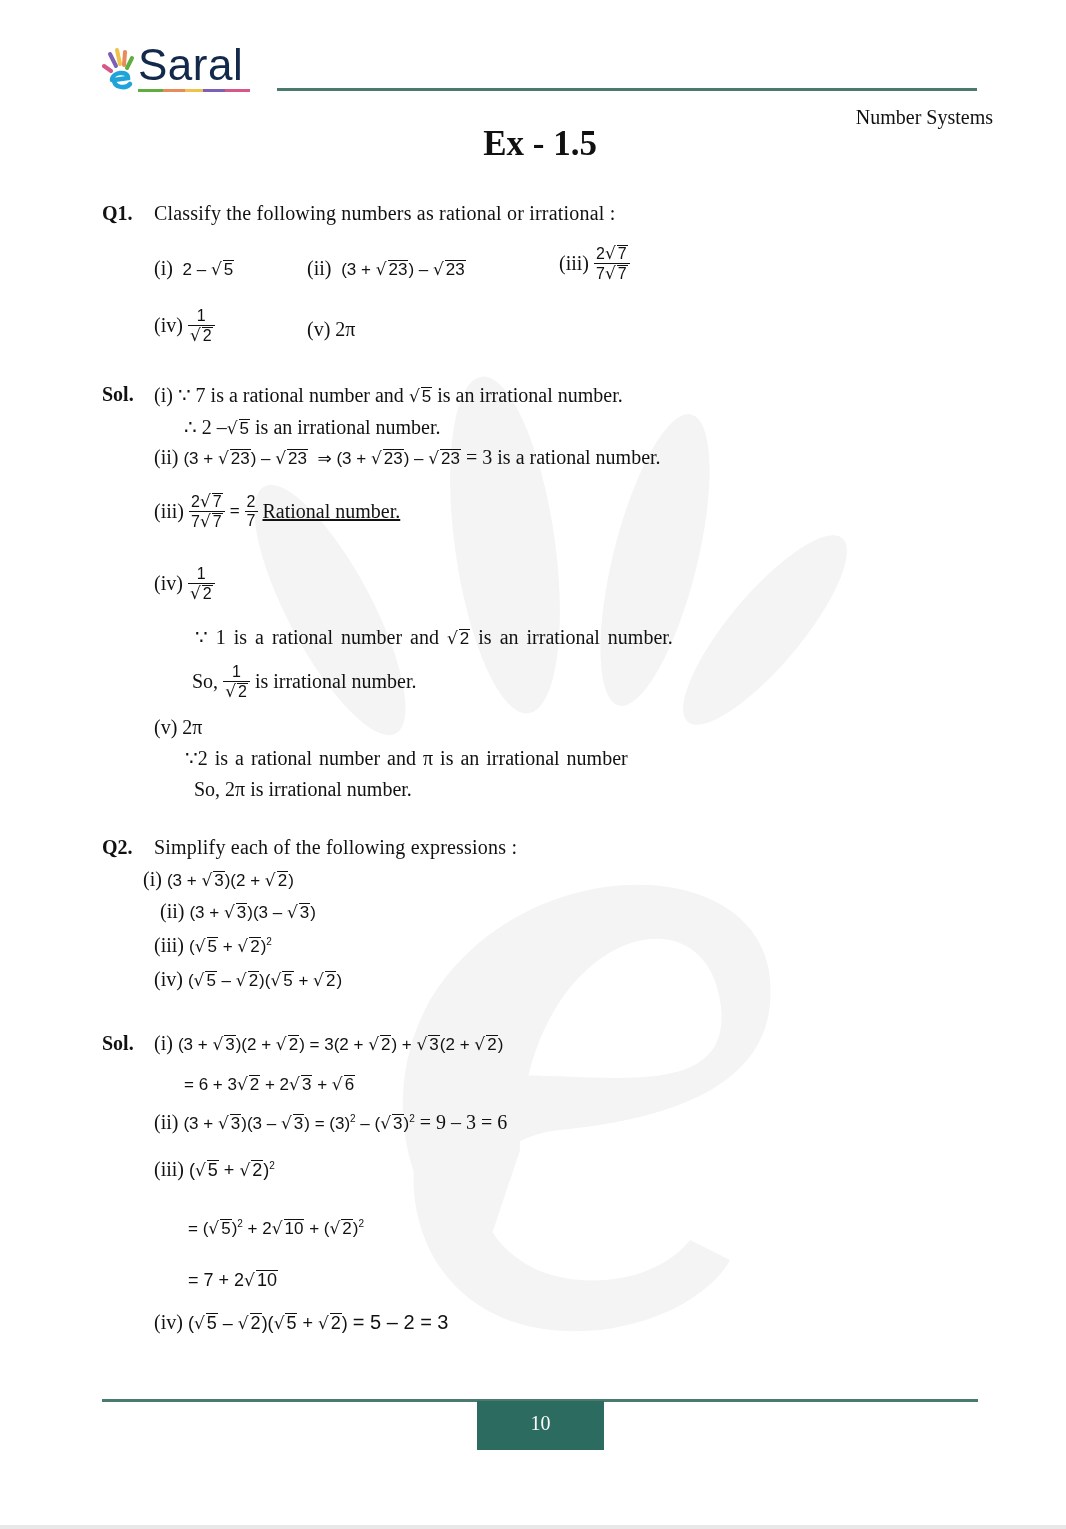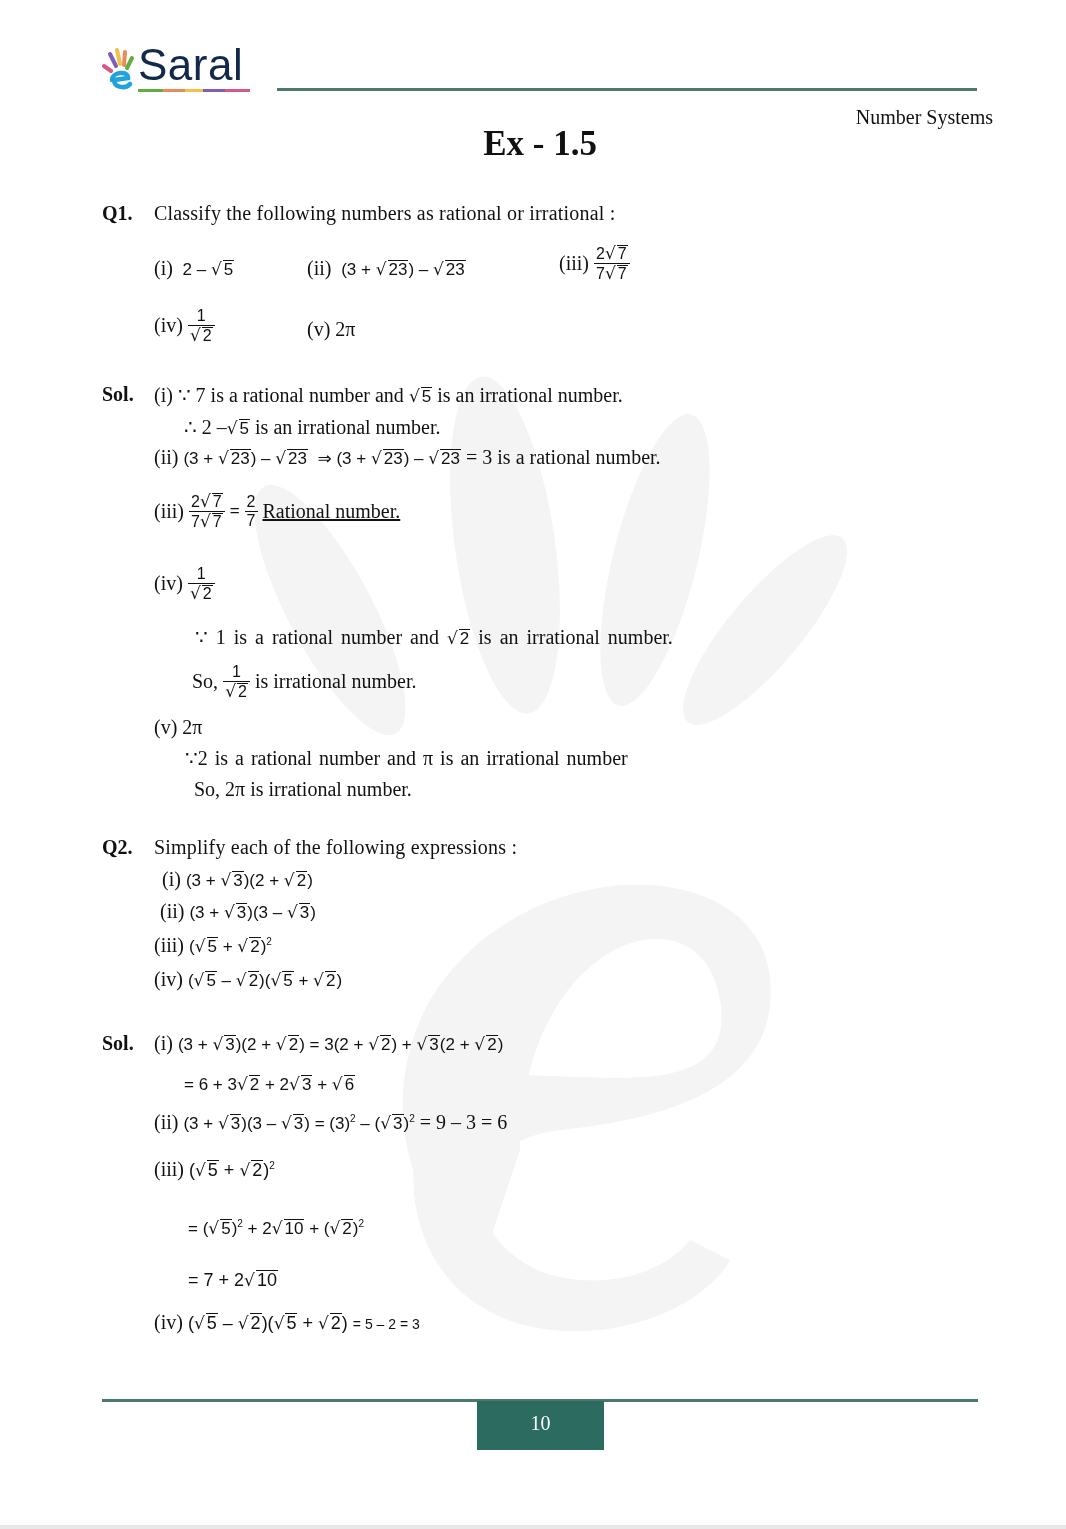--- a/index.html
+++ b/index.html
@@ -132,21 +132,21 @@
       <span class="den"><span class="rad">√</span><span class="sq">2</span></span>
     </span>
   <span style="vertical-align:middle;">is irrational number.</span>
 </div>
 <div class="abs t" style="left:154px;top:716px;">(v) 2π</div>
 <div class="abs t" style="left:185px;top:746px;word-spacing:2px;">∵2 is a rational number and π is an irrational number</div>
 <div class="abs t" style="left:174px;top:778px;margin-left:20px;">So, 2π is irrational number.</div>
 
 <div class="abs t b" style="left:102px;top:836px;">Q2.</div>
 <div class="abs t" style="left:154px;top:836px;letter-spacing:0.2px;">Simplify each of the following expressions :</div>
-<div class="abs t" style="left:162px;top:868px;text-align:center;">
+<div class="abs t" style="left:143px;top:868px;text-align:center;">
   <span>(i)</span>
   <span class="m">(3 + <span class="rad">√</span><span class="sq">3</span>)(2 + <span class="rad">√</span><span class="sq">2</span>)</span>
 </div>
 <div class="abs t" style="left:160px;top:900px;">
   <span>(ii)</span>
   <span class="m">(3 + <span class="rad">√</span><span class="sq">3</span>)(3 – <span class="rad">√</span><span class="sq">3</span>)</span>
 </div>
 <div class="abs t" style="left:154px;top:934px;">
   <span>(iii)</span>
   <span class="m">(<span class="rad">√</span><span class="sq">5</span> + <span class="rad">√</span><span class="sq">2</span>)<sup>2</sup></span>
@@ -175,18 +175,18 @@
 </div>
 <div class="abs t" style="left:188px;top:1216px;">
   <span class="m">= (<span class="rad">√</span><span class="sq">5</span>)<sup>2</sup> + 2<span class="rad">√</span><span class="sq">10</span> + (<span class="rad">√</span><span class="sq">2</span>)<sup>2</sup></span>
 </div>
 <div class="abs t" style="left:188px;top:1268px;">
   <span class="m" style="font-size:18px;">= 7 + 2<span class="rad">√</span><span class="sq">10</span></span>
 </div>
 <div class="abs t" style="left:154px;top:1311px;">
   <span>(iv)</span>
   <span class="m" style="font-size:18px;">(<span class="rad">√</span><span class="sq">5</span> – <span class="rad">√</span><span class="sq">2</span>)(<span class="rad">√</span><span class="sq">5</span> + <span class="rad">√</span><span class="sq">2</span>)</span>
-  <span class="m" style="font-size:14px;margin-top:8px;">= 5 – 2 = 3</span>
+  <span class="m" style="font-size:20px;margin-top:8px;">= 5 – 2 = 3</span>
 </div>
 
 <div class="footer-line"></div>
 <div class="page-box">10</div>
 <div class="bottom-strip"></div>
 
 </body></html>

